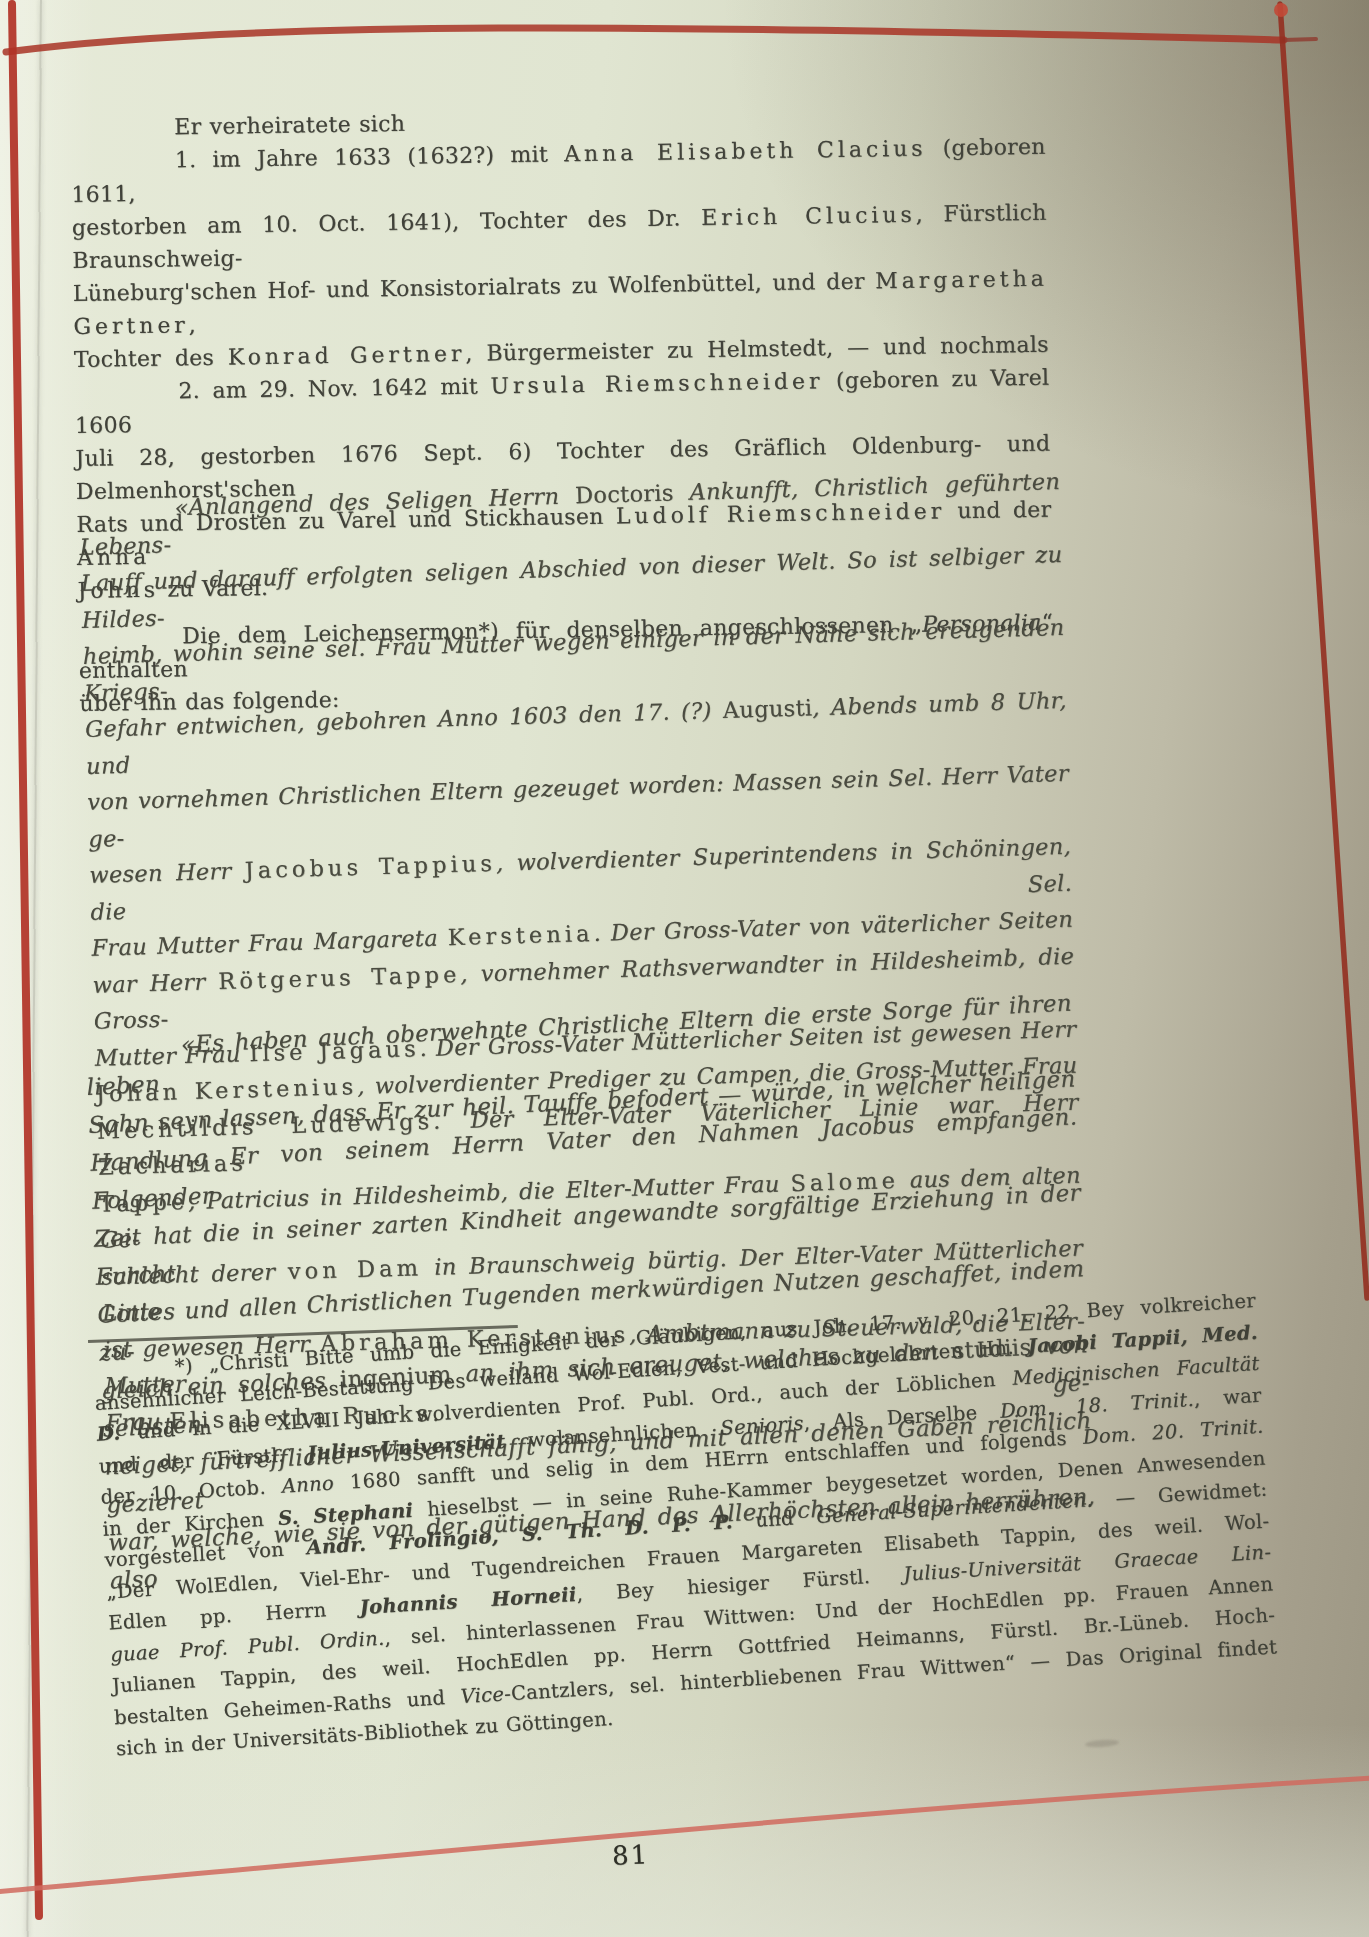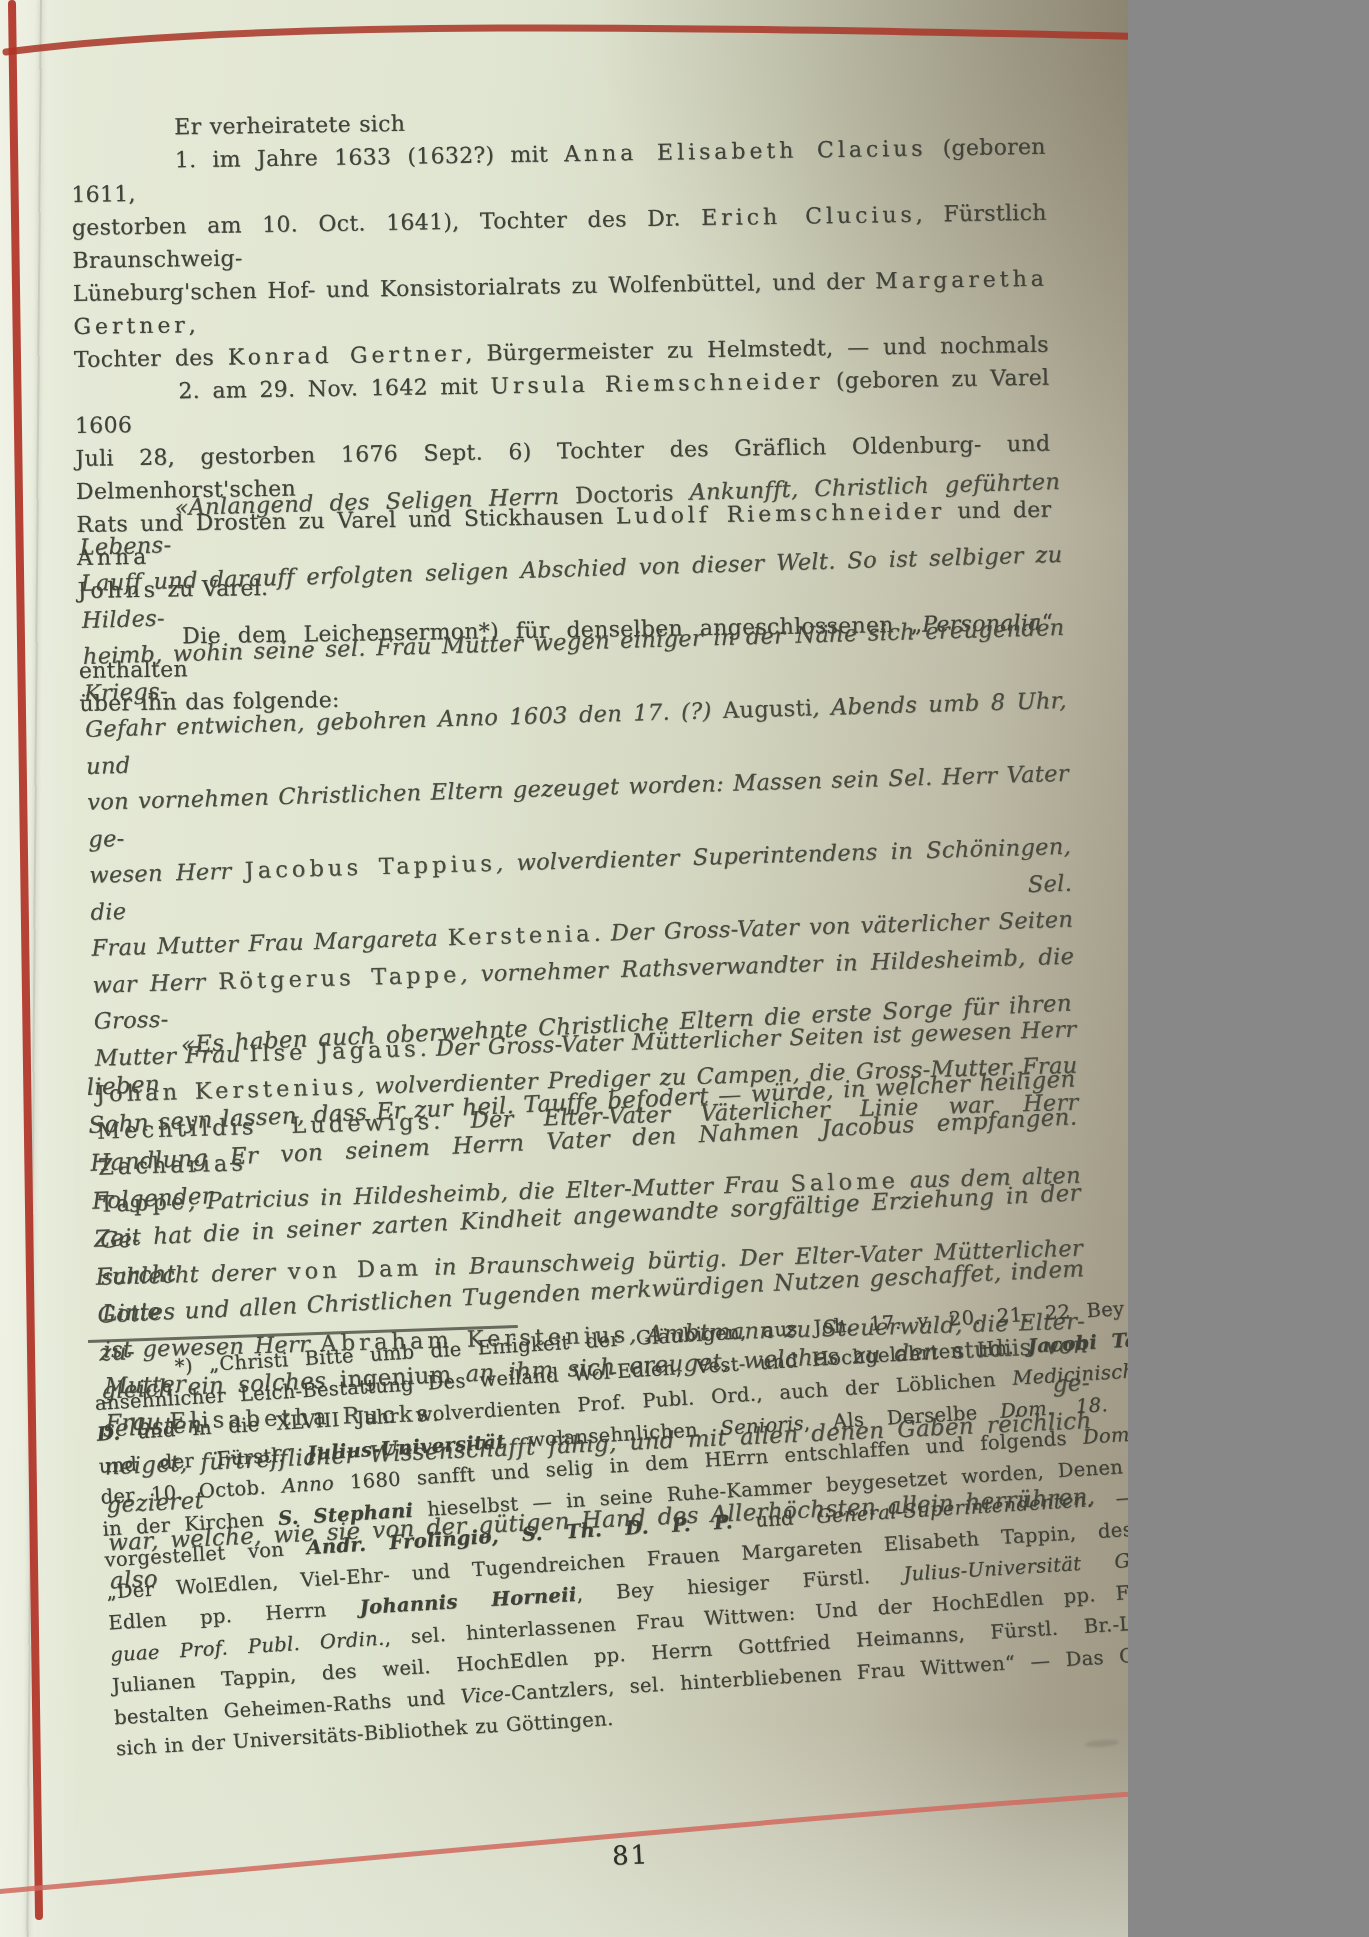--- a/index.html
+++ b/index.html
@@ -1,18 +1,18 @@
 <!DOCTYPE html>
 <html><head>
 <meta charset="utf-8">
 <style>
   html,body{margin:0;padding:0;background:#888;}
   .scan{
     position:relative;
-    width:1128px;height:1937px;
+    width:1369px;height:1937px;
     overflow:hidden;
     font-family:"DejaVu Serif", serif;
     background-color:#d9ddc8;
     background-image:
       radial-gradient(120% 60% at 108% 0%, rgba(92,82,62,0.55), rgba(92,82,62,0) 46%),
       linear-gradient(to right, rgba(255,255,250,0.38), rgba(255,255,250,0) 7%),
       linear-gradient(to top, rgba(228,232,218,0.6), rgba(228,232,218,0) 11%),
       linear-gradient(97deg, #e6ead8 0%, #e0e5d1 38%, #d4d7c1 58%, #bebba7 78%, #a59f8c 92%, #9c9683 100%);
   }
   .crease{

